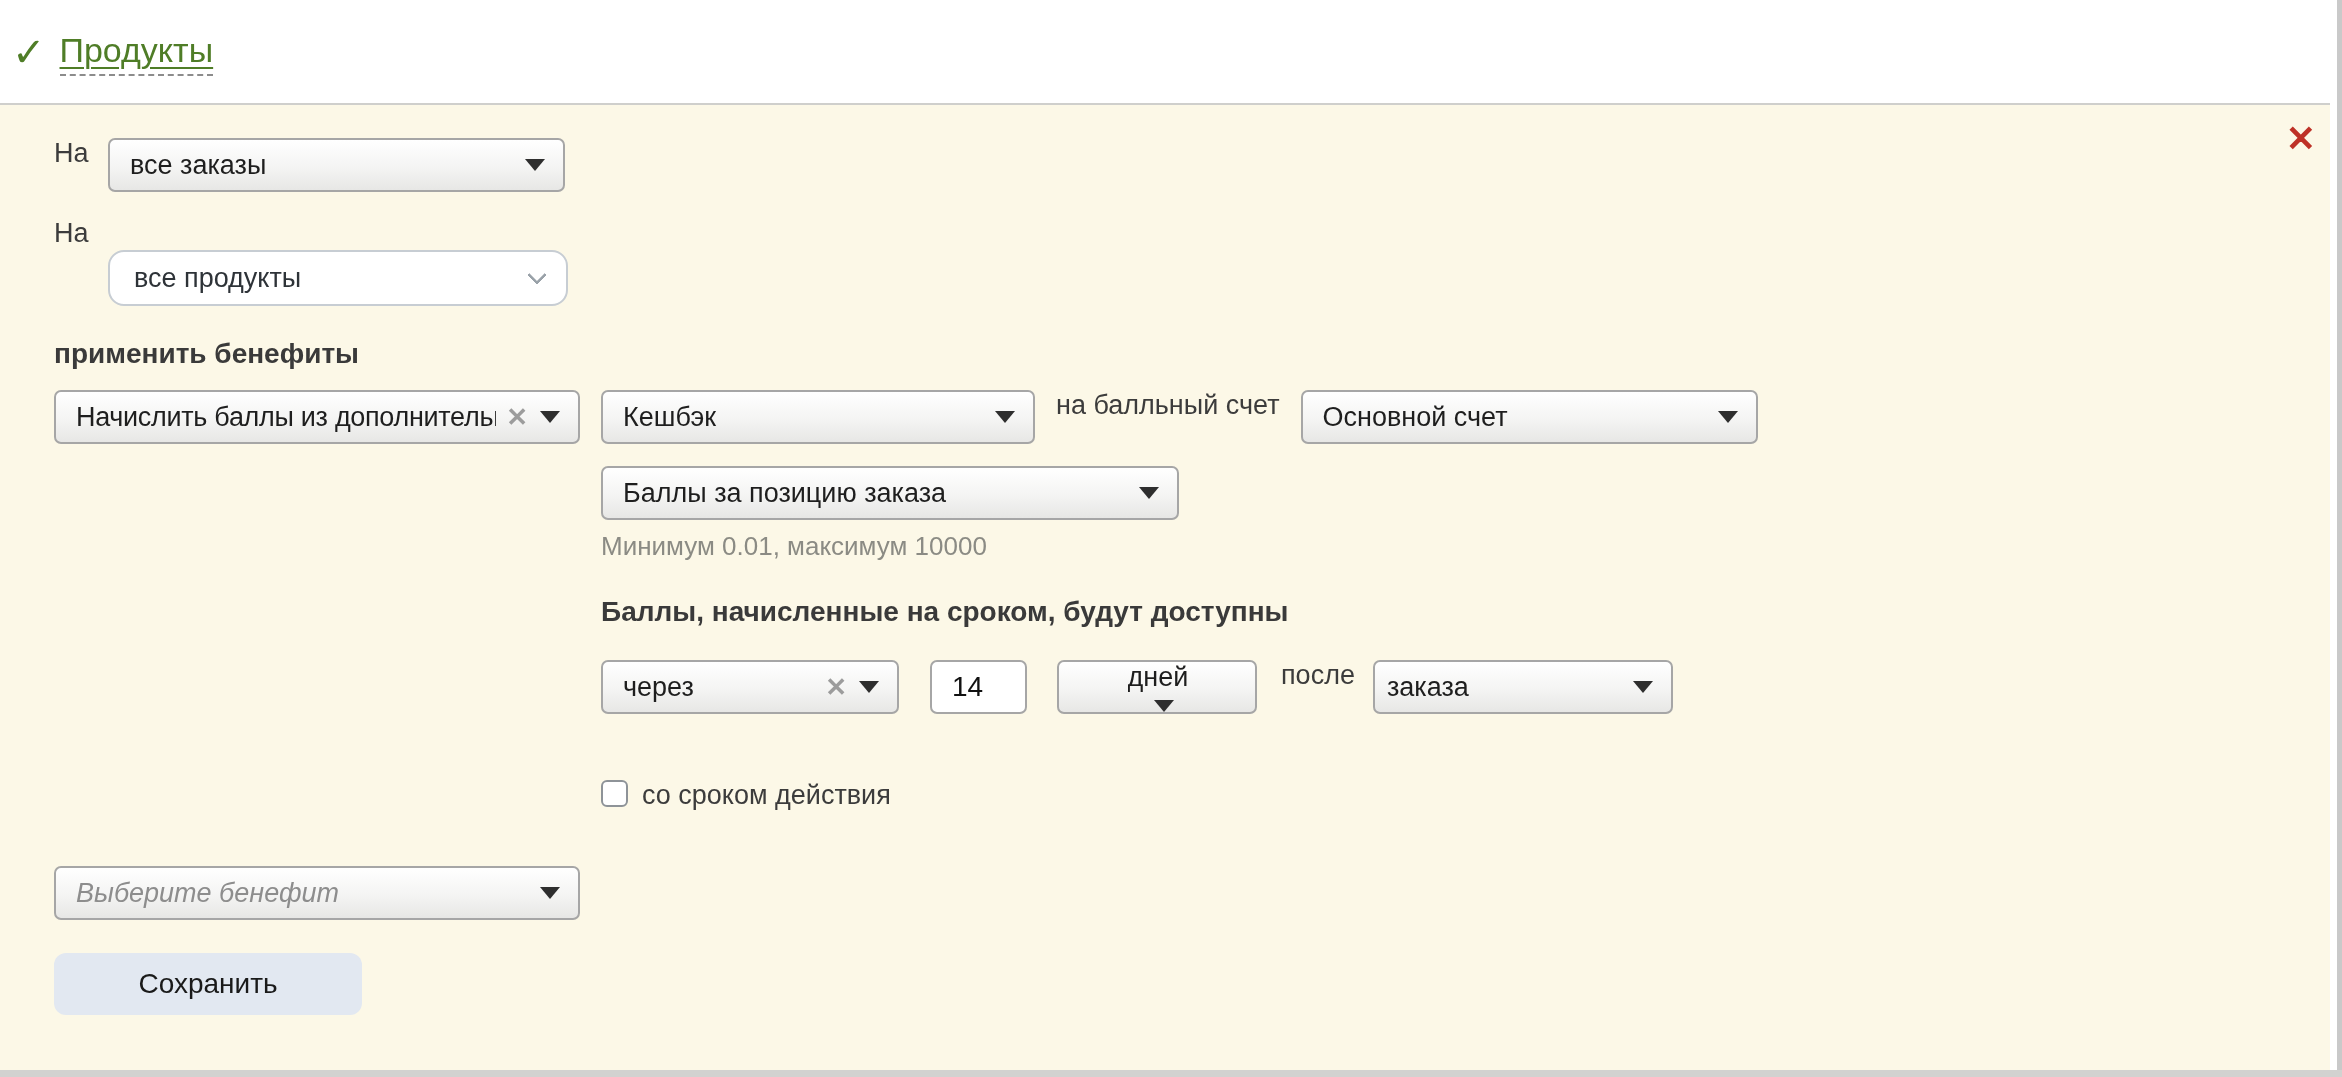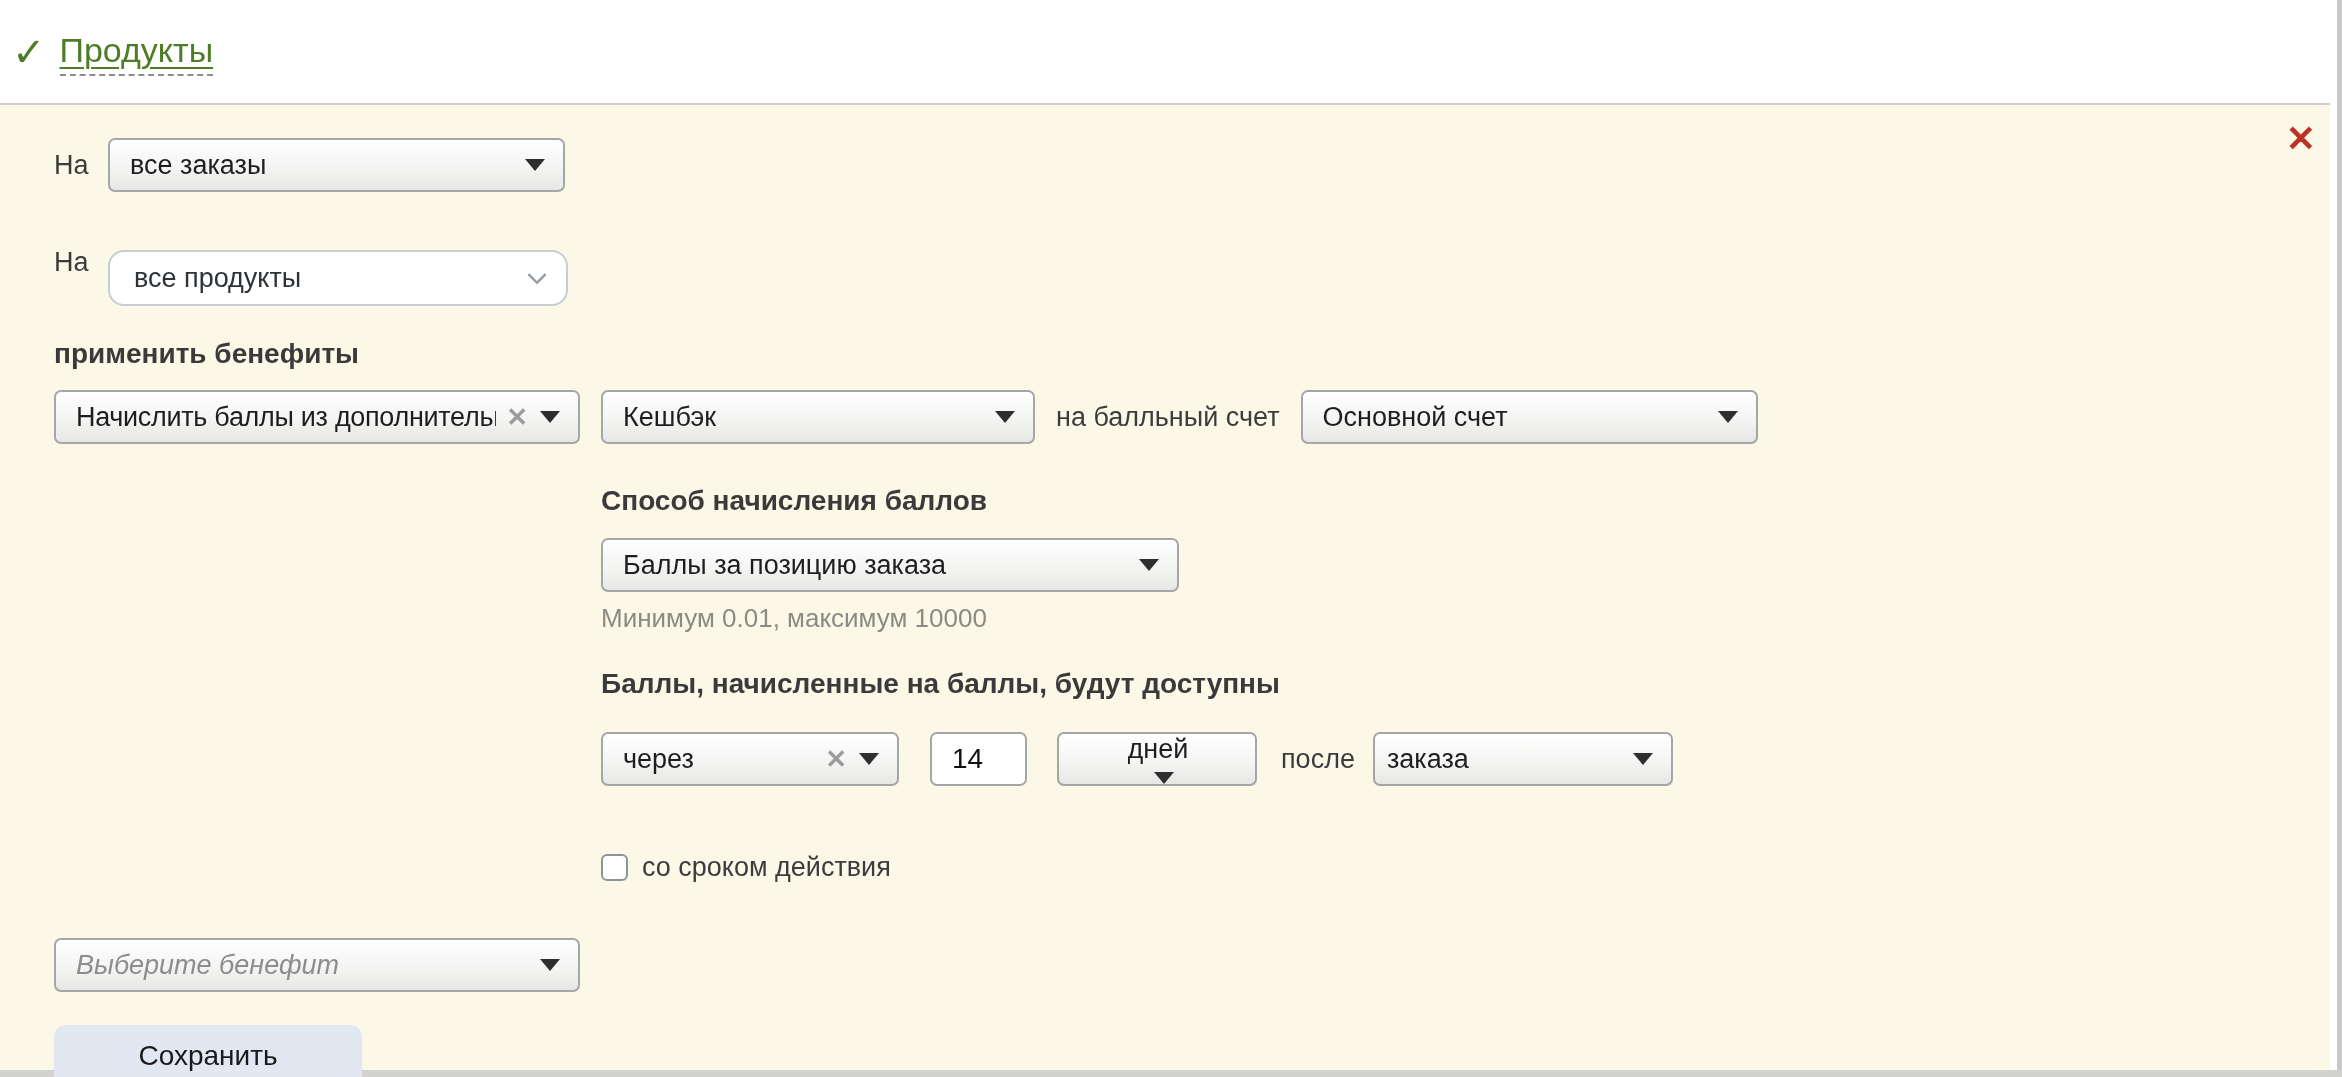--- a/index.html
+++ b/index.html
@@ -22,21 +22,21 @@
     background:#FCF8E7; border-top:2px solid #CFCFCC;
     padding-left:54px;
   }
   .close-x {
     position:absolute; top:16px; right:14px; color:#BE3127;
     font-size:36px; font-weight:700; line-height:36px; cursor:pointer;
   }
   .bottom-bar { height:7px; width:100%; background:#D2D2D0; }
   .scroll-edge { position:absolute; top:0; right:0; width:5px; height:1070px; background:#C9C9C9; }
 
-  .row { display:flex; align-items:center; }
+  .row { display:flex; }
   .inline-label { font-size:27px; color:#3C3C3C; white-space:nowrap; }
   .lbl-na { width:54px; flex:none; }
   .section-label { font-size:28px; font-weight:700; color:#3A3A3A; line-height:30px; }
   .hint { font-size:26px; color:#8B8B84; line-height:28px; }
 
   
   .sel {
     display:flex; align-items:center; height:54px; cursor:pointer;
     border:2px solid #A6A6A6; border-radius:7px;
     background:linear-gradient(to bottom,#FFFFFF 0%,#F4F4F3 55%,#E7E7E5 100%);
@@ -154,32 +154,31 @@
         <span class="caret-down"></span>
       </div>
       <span class="inline-label lbl-account">на балльный счет</span>
       <div class="sel w-account">
         <span class="value">Основной счет</span>
         <span class="caret-down"></span>
       </div>
     </div>
 
     <div class="sub">
-      <div class="section-label l-method">Способ начисления баллов</div>
 
       <div class="row r-method">
         <div class="sel w-method">
           <span class="value">Баллы за позицию заказа</span>
           <span class="caret-down"></span>
         </div>
       </div>
 
       <div class="hint h-method">Минимум 0.01, максимум 10000</div>
 
-      <div class="section-label l-avail">Баллы, начисленные на баллы, будут доступны</div>
+      <div class="section-label l-avail">Баллы, начисленные на сроком, будут доступны</div>
 
       <div class="row r-delay">
         <div class="sel w-delay">
           <span class="value">через</span>
           <span class="clear-x">✕</span>
           <span class="caret-down"></span>
         </div>
         <input class="num-input" type="text" value="14" style="">
         <div class="sel w-unit">
           <span class="value">дней</span>

